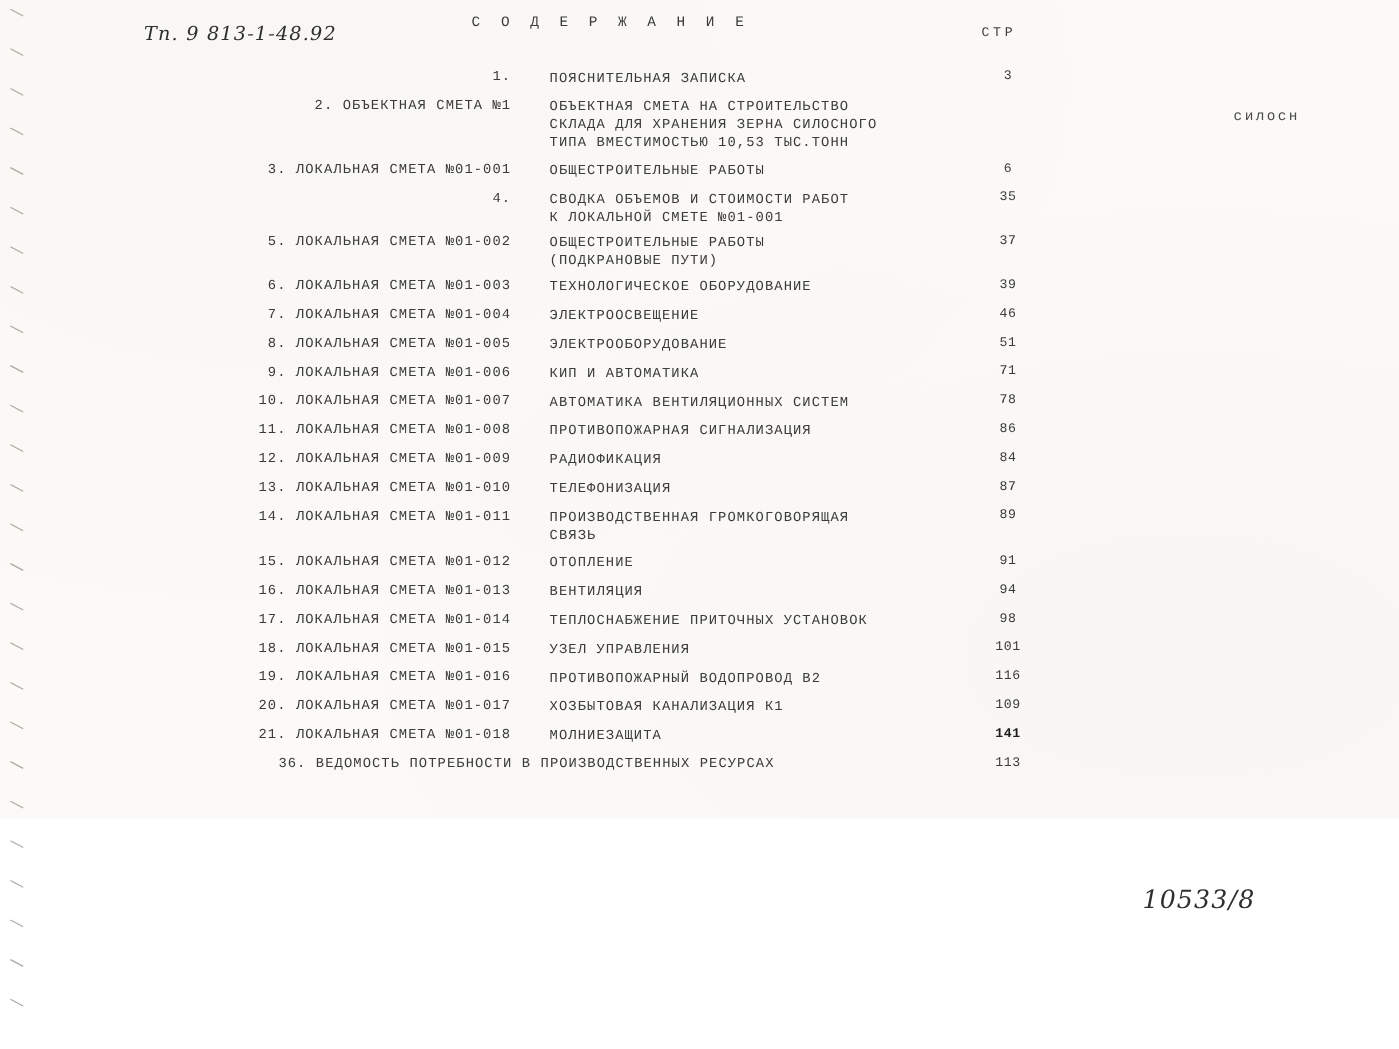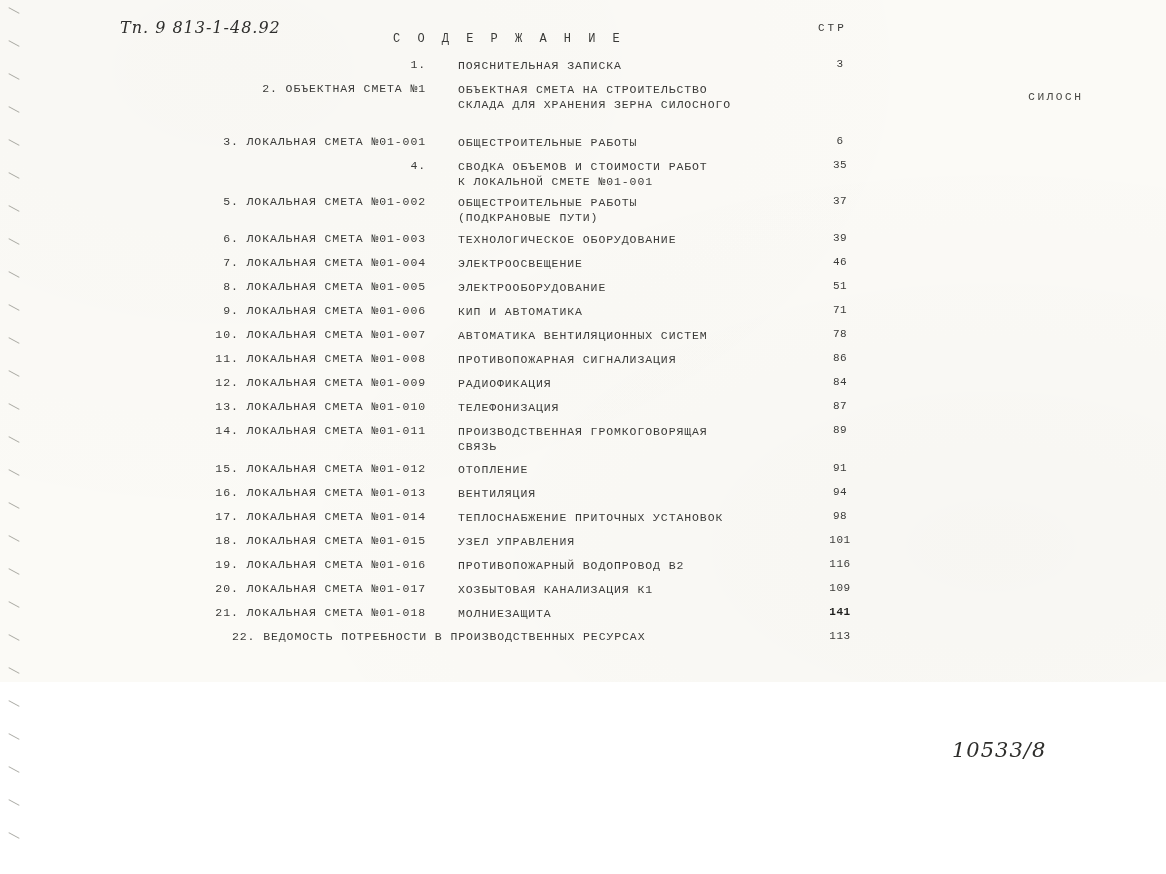--- a/index.html
+++ b/index.html
@@ -66,21 +66,21 @@
     top: 90px;
     font-size: 12px;
     letter-spacing: 2px;
     font-style: normal;
     font-family: "Liberation Mono", monospace;
     color: #4a4a46;
   }
   .title {
     position: absolute;
     left: 393px;
-    top: 32px;
+    top: 12px;
     font-size: 12px;
     letter-spacing: 5px;
     color: #3a3a38;
   }
   .col-head-page {
     position: absolute;
     left: 818px;
     top: 22px;
     font-size: 11px;
     letter-spacing: 3px;
@@ -195,20 +195,21 @@
           <span class="sub">ПОЯСНИТЕЛЬНАЯ ЗАПИСКА</span>
         </div>
         <div class="c-page">3</div>
       </div>
       <div class="row" style="position: absolute; top: 32px; left: 0px;">
         <div class="c-left">2.  ОБЪЕКТНАЯ СМЕТА №1</div>
         <div class="c-dash"></div>
         <div class="c-desc">
           <span class="sub">ОБЪЕКТНАЯ СМЕТА НА СТРОИТЕЛЬСТВО</span>
           <span class="sub">СКЛАДА ДЛЯ ХРАНЕНИЯ ЗЕРНА СИЛОСНОГО</span>
+          <span class="sub">ТИПА ВМЕСТИМОСТЬЮ 10,53 ТЫС.ТОНН</span>
         </div>
         <div class="c-page"></div>
       </div>
       <div class="row" style="position: absolute; top: 85px; left: 0px;">
         <div class="c-left">3.  ЛОКАЛЬНАЯ СМЕТА №01-001</div>
         <div class="c-dash"></div>
         <div class="c-desc">
           <span class="sub">ОБЩЕСТРОИТЕЛЬНЫЕ РАБОТЫ</span>
         </div>
         <div class="c-page">6</div>
@@ -354,20 +355,20 @@
       </div>
       <div class="row" style="position: absolute; top: 556px; left: 0px;">
         <div class="c-left">21.  ЛОКАЛЬНАЯ СМЕТА №01-018</div>
         <div class="c-dash"></div>
         <div class="c-desc">
           <span class="sub">МОЛНИЕЗАЩИТА</span>
         </div>
         <div class="c-page bold-page">141</div>
       </div>
       <div class="row row-last" style="position: absolute; top: 580px; left: 0px;">
-        <div class="c-left">22. ВЕДОМОСТЬ ПОТРЕБНОСТИ В ПРОИЗВОДСТВЕННЫХ РЕСУРСАХ</div>
+        <div class="c-left">36. ВЕДОМОСТЬ ПОТРЕБНОСТИ В ПРОИЗВОДСТВЕННЫХ РЕСУРСАХ</div>
         <div class="c-page">113</div>
       </div>
     </div>
 
   <div class="handwritten" id="archive-number">10533/8</div>
 
 </div>
 
 </body></html>

